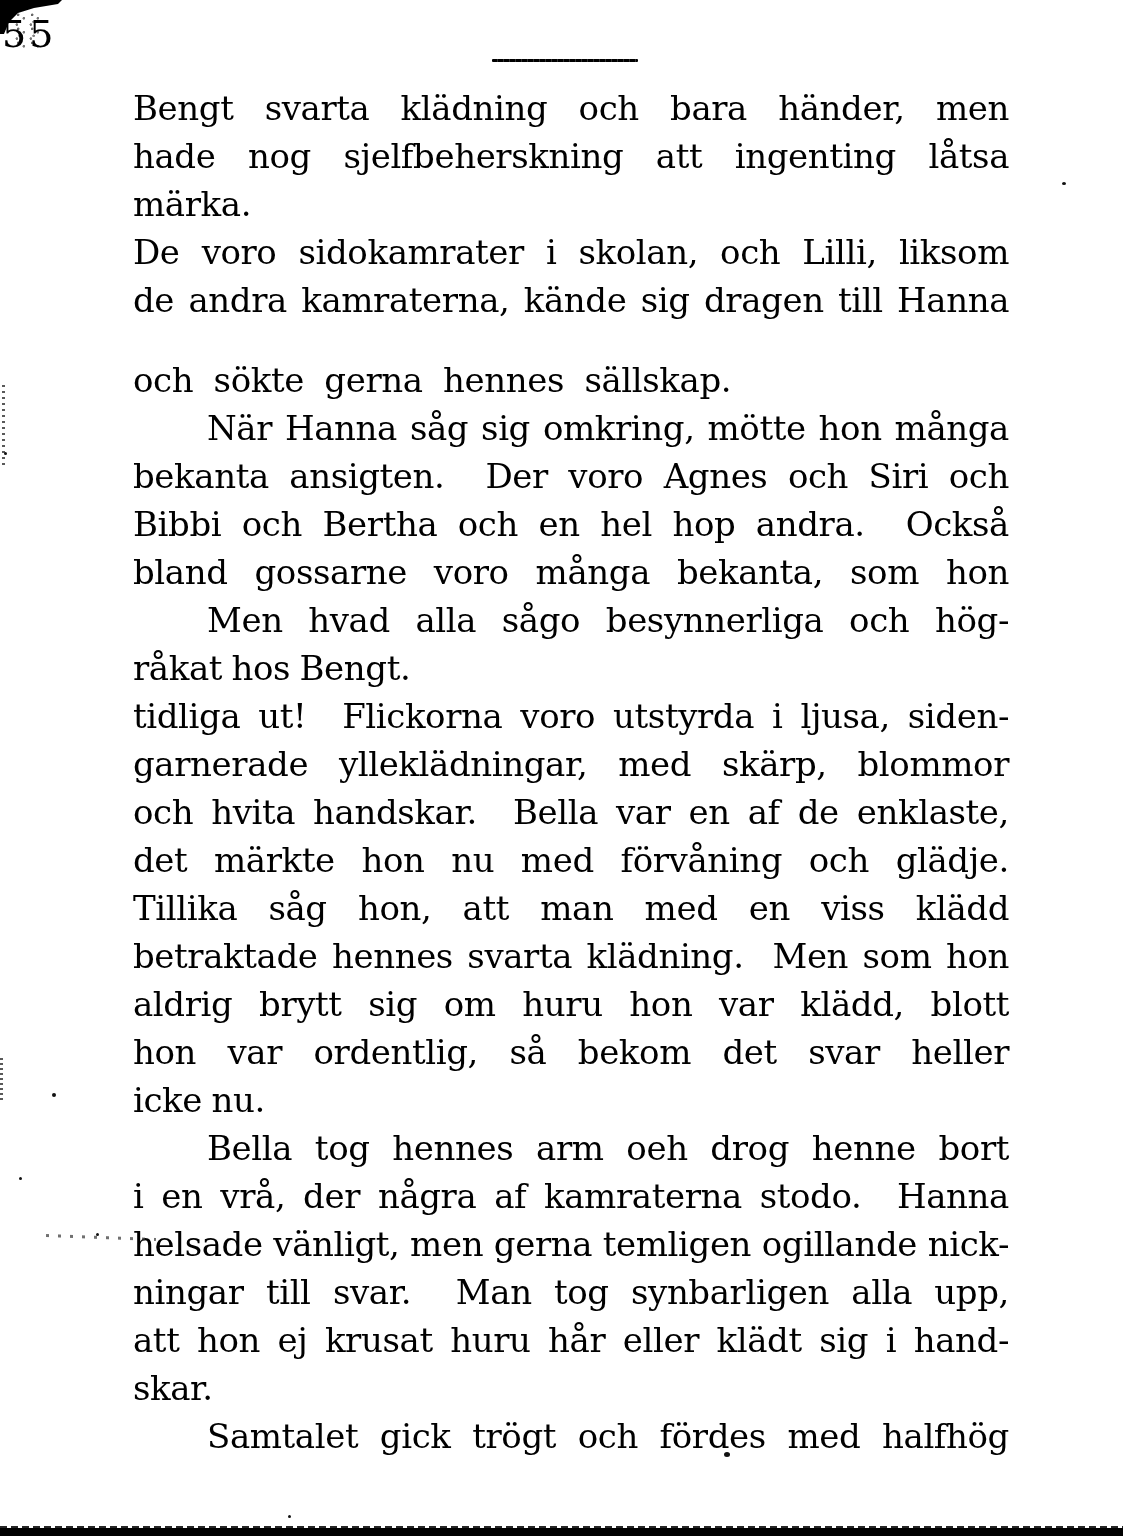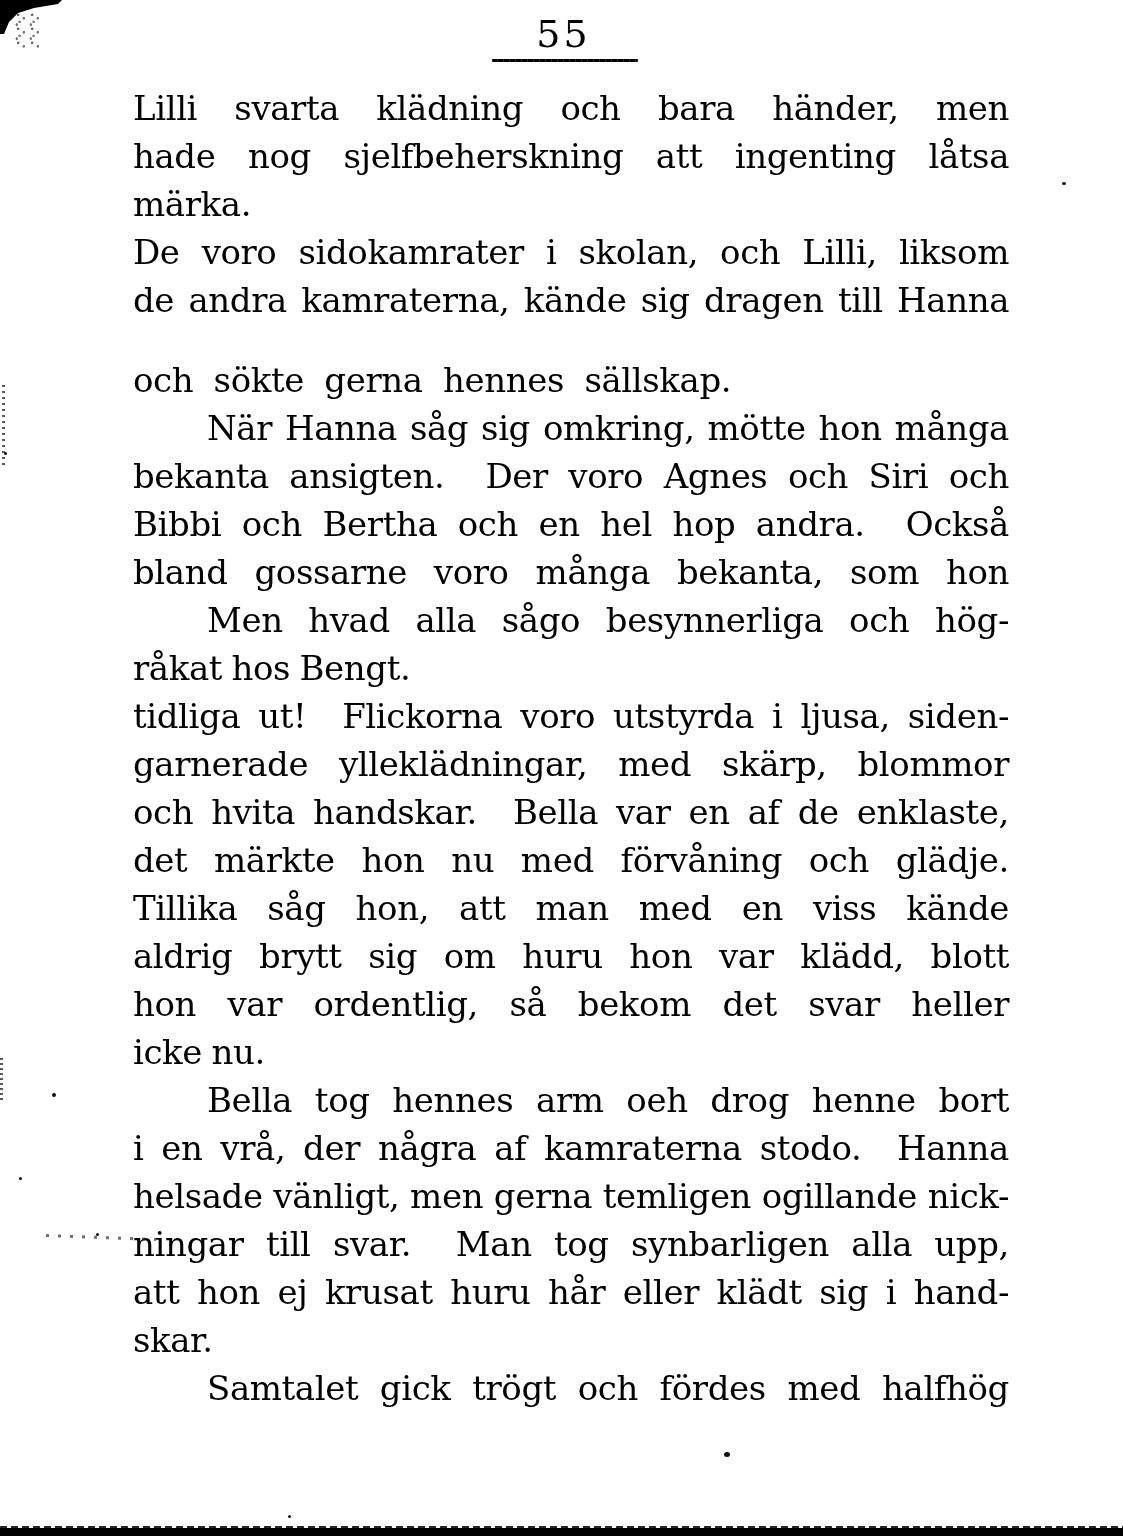--- a/index.html
+++ b/index.html
@@ -16,21 +16,21 @@
     font-family: "DejaVu Serif", "Liberation Serif", serif;
     color: #000000;
   }
 
   
   .page-header {
     position: absolute;
     top: 14px;
     left: 0;
     width: 1123px;
-    text-align: center;
+    text-align: left;
   }
   .page-number {
     display: inline-block;
     font-size: 38px;
     line-height: 40px;
     letter-spacing: 3px;
     transform: translateX(2px);
   }
   .page-number-rule {
     position: absolute;
@@ -141,36 +141,37 @@
 
   <div class="smudge-top-left"></div>
   <div class="smudge-top-left-fringe"></div>
 
   <div class="page-header">
     <span class="page-number">55</span>
   </div>
   <div class="page-number-rule"></div>
 
   <div class="text-block" id="text-block">
-      <div class="text-line just">Lilli svarta klädning och bara händer, men</div>
+      <div class="text-line just">Bengt svarta klädning och bara händer, men</div>
       <div class="text-line just">hade nog sjelfbeherskning att ingenting låtsa märka.</div>
       <div class="text-line just">De voro sidokamrater i skolan, och Lilli, liksom</div>
       <div class="text-line just">de andra kamraterna, kände sig dragen till Hanna</div>
       <div class="text-line wide">och sökte gerna hennes sällskap.</div>
       <div class="text-line just indent">När Hanna såg sig omkring, mötte hon många</div>
       <div class="text-line just">bekanta ansigten.  Der voro Agnes och Siri och</div>
       <div class="text-line just">Bibbi och Bertha och en hel hop andra.  Också</div>
       <div class="text-line just">bland gossarne voro många bekanta, som hon</div>
       <div class="text-line just indent">Men hvad alla sågo besynnerliga och hög-</div>
       <div class="text-line">råkat hos Bengt.</div>
       <div class="text-line just">tidliga ut!  Flickorna voro utstyrda i ljusa, siden-</div>
       <div class="text-line just">garnerade ylleklädningar, med skärp, blommor</div>
       <div class="text-line just">och hvita handskar.  Bella var en af de enklaste,</div>
       <div class="text-line just">det märkte hon nu med förvåning och glädje.</div>
-      <div class="text-line just">Tillika såg hon, att man med en viss kände</div>
+      <div class="text-line just">Tillika såg hon, att man med en viss klädd</div>
+      <div class="text-line just">betraktade hennes svarta klädning.  Men som hon</div>
       <div class="text-line just">aldrig brytt sig om huru hon var klädd, blott</div>
       <div class="text-line just">hon var ordentlig, så bekom det svar heller</div>
       <div class="text-line">icke nu.</div>
       <div class="text-line just indent">Bella tog hennes arm oeh drog henne bort</div>
       <div class="text-line just">i en vrå, der några af kamraterna stodo.  Hanna</div>
       <div class="text-line just">helsade vänligt, men gerna temligen ogillande nick-</div>
       <div class="text-line just">ningar till svar.  Man tog synbarligen alla upp,</div>
       <div class="text-line just">att hon ej krusat huru hår eller klädt sig i hand-</div>
       <div class="text-line">skar.</div>
       <div class="text-line just indent">Samtalet gick trögt och fördes med halfhög</div>

